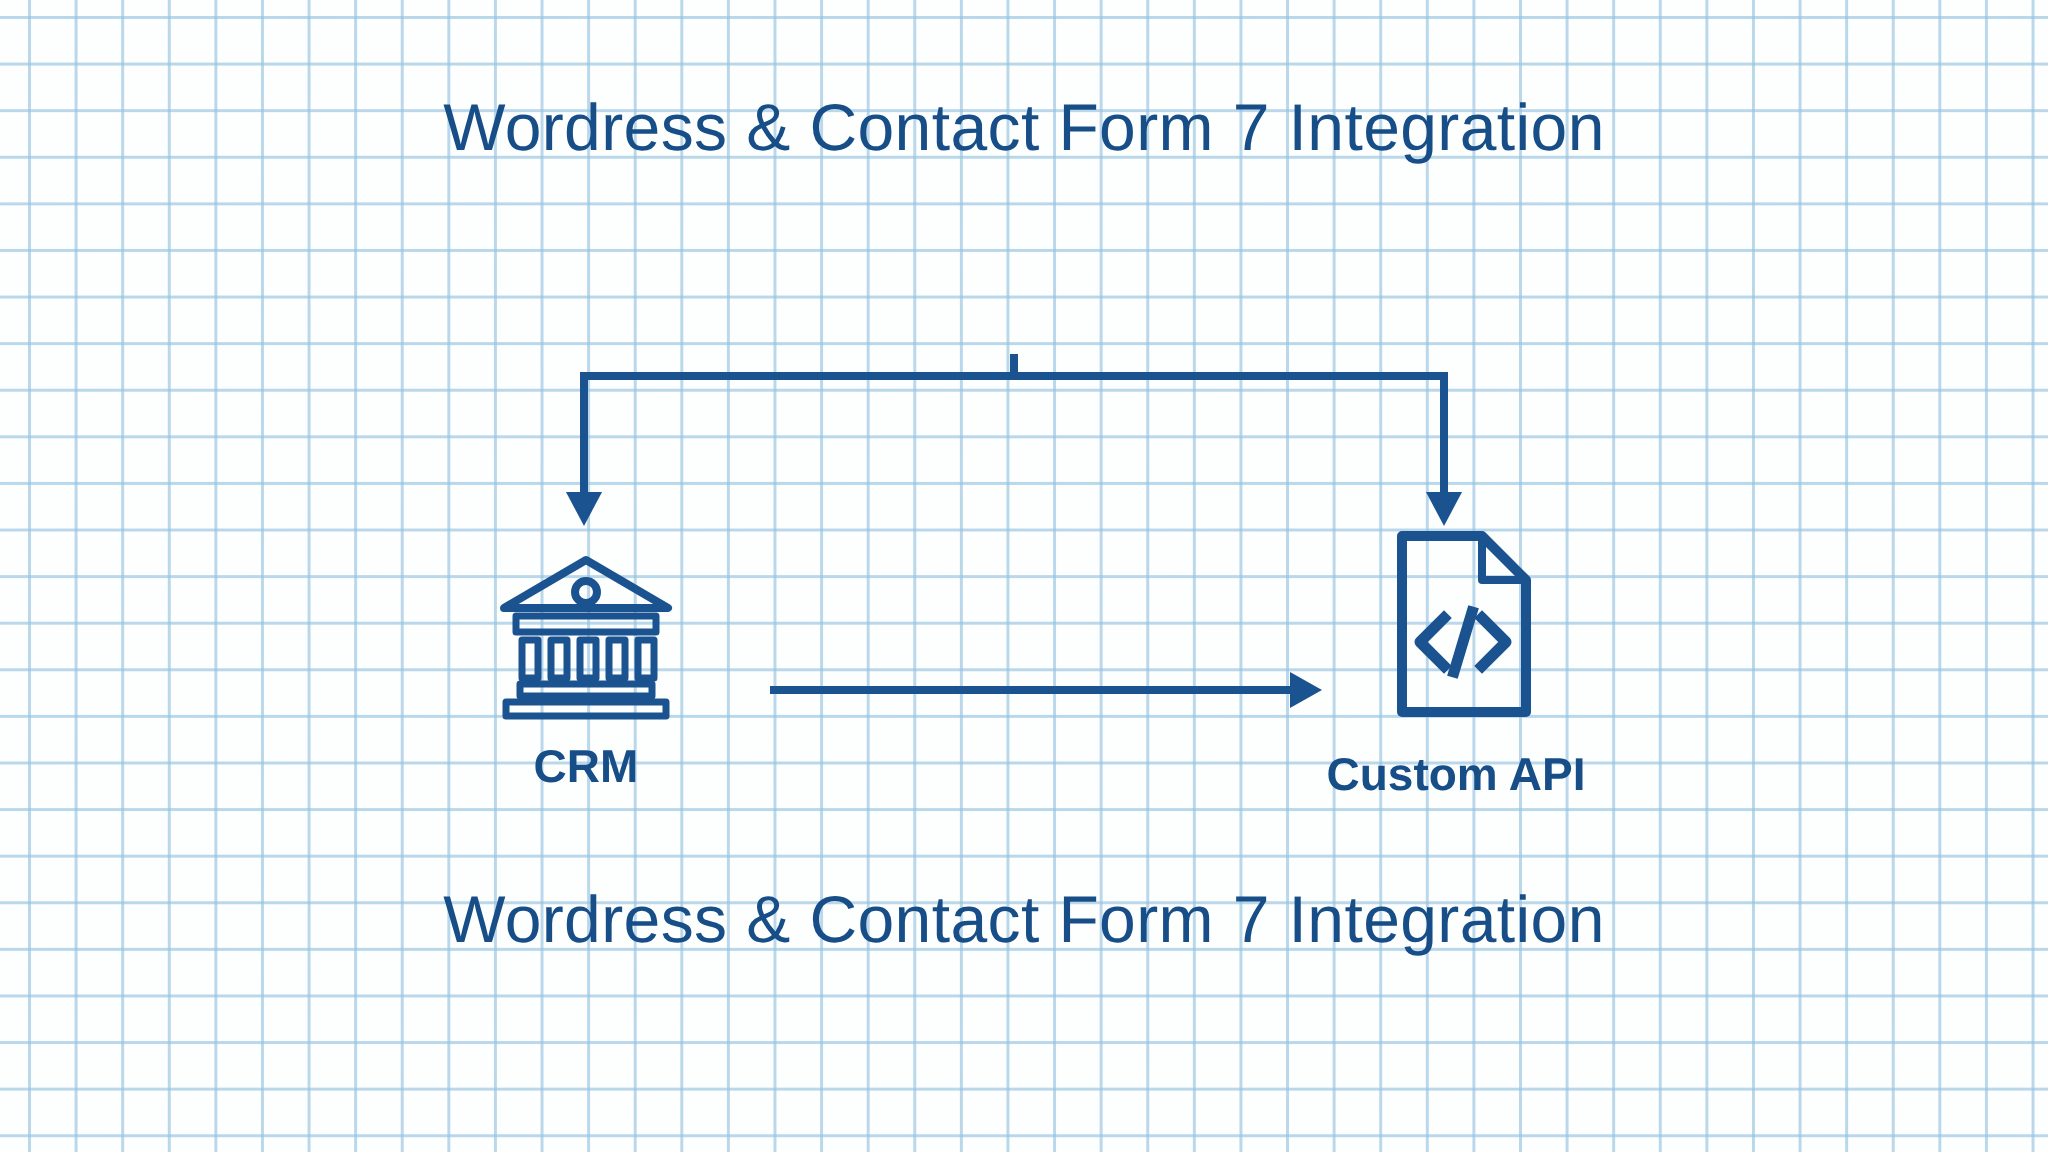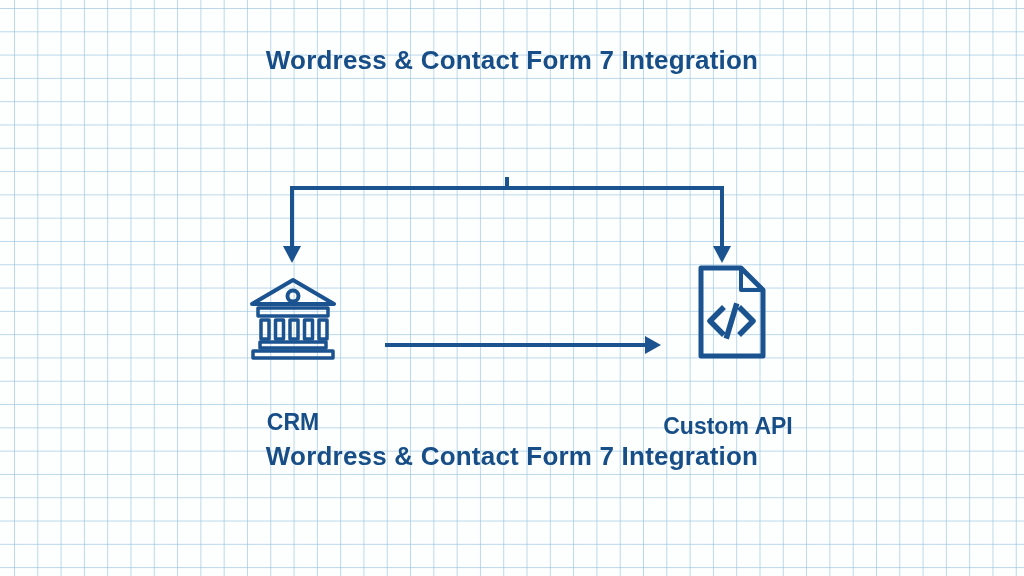--- a/index.html
+++ b/index.html
@@ -18,34 +18,33 @@
       linear-gradient(to right, rgba(150,195,224,0.65) 1.4px, transparent 1.4px),
       linear-gradient(to bottom, rgba(150,195,224,0.65) 1.4px, transparent 1.4px);
     background-size: 23.3px 23.3px;
     background-position: 14px 8px;
   }
   .title {
     position: absolute;
     left: 0;
     right: 0;
     text-align: center;
-    font-size: 26px;
-    font-weight: bold;
+    font-size: 33px;
+    font-weight: normal;
     letter-spacing: 0.2px;
     color: #174e87;
   }
   .title-top { top: 45px; }
   .title-bottom { top: 441px; }
   .node-label {
     position: absolute;
     text-align: center;
     font-size: 23px;
     font-weight: bold;
     color: #174e87;
-    margin-top: 39px;
   }
   .label-crm { left: 233px; top: 370px; width: 120px; }
   .label-api { left: 648px; top: 374px; width: 160px; }
   .icon-wrap { position: absolute; }
   .icon-bank { left: 249px; top: 277px; width: 88px; height: 84px; }
   .icon-doc  { left: 697px; top: 265px; width: 70px; height: 95px; }
   .connector-layer {
     position: absolute;
     left: 0; top: 0;
     width: 1024px; height: 576px;

